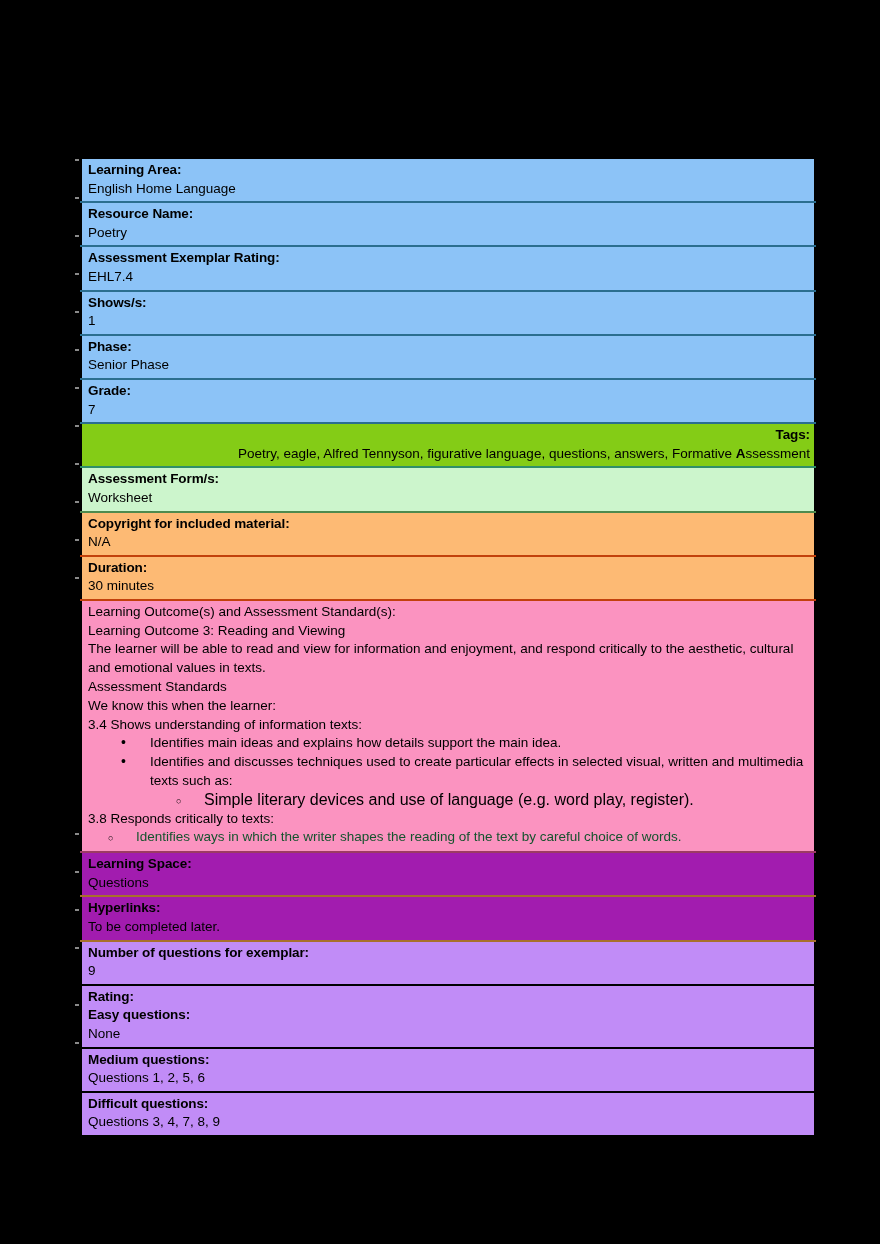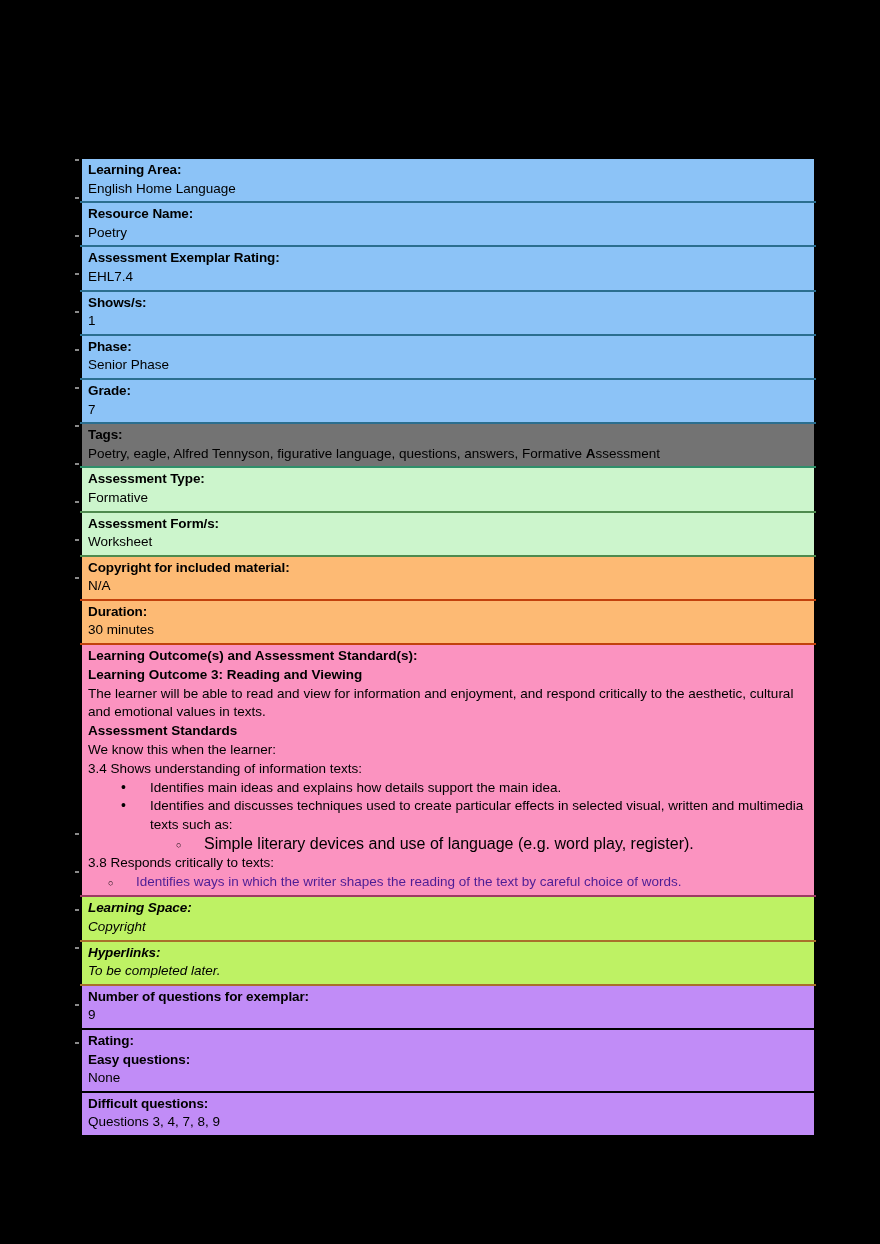--- a/index.html
+++ b/index.html
@@ -78,36 +78,36 @@
   }
   .val {
     font-weight: normal;
     font-size: 13.5px;
     line-height: 18.6px;
     display: block;
   }
 
   
   .band-blue   { background: #8cc3f7; border-bottom: 2px solid #2b6e8f; }
-  .band-cyan   { background: #737373; border-bottom: 2px solid #2f8f6a; }
+  .band-cyan   { background: #84cc16; border-bottom: 2px solid #2f8f6a; text-align: right; }
   .band-green  { background: #ccf5cc; border-bottom: 2px solid #4e8a4e; }
   .band-yellow { background: #fdba74; border-bottom: 2px solid #c2410c; }
   .band-pink   { background: #fb93c0; border-bottom: 2px solid #9c3b63; }
-  .band-orange { background: #bef264; border-bottom: 2px solid #a8702b; font-style: italic; }
+  .band-orange { background: #a21caf; border-bottom: 2px solid #a8702b; }
   .band-purple { background: #c18cf7; border-bottom: 2px solid #000000; margin-top: 28px; }
   .band-purple-last { background: #c18cf7; border-bottom: none; }
 
   
   .lo-body { padding: 2px 6px 4px 6px; }
   .lo-line {
     font-size: 13.5px;
     line-height: 18.8px;
     color: #000000;
   }
-  .lo-line.b { font-weight: bold; }
+  .lo-line.b { font-weight: normal; }
   .lo-para {
     font-size: 13.5px;
     line-height: 18.8px;
     color: #000000;
   }
 
   ul.lo-bullets {
     margin: 0;
     padding: 0;
     list-style: none;
@@ -140,21 +140,21 @@
     left: 88px;
     top: 1px;
     font-size: 9px;
     color: #000000;
   }
   li.lo-subbullet-2 {
     position: relative;
     padding-left: 48px;
     font-size: 13.5px;
     line-height: 18.8px;
-    color: #4c1d95;
+    color: #14532d;
   }
   li.lo-subbullet-2::before {
     content: "\25CB";
     position: absolute;
     left: 20px;
     top: 1px;
     font-size: 9px;
     color: #000000;
   }
 
@@ -247,28 +247,20 @@
 
         <tr>
           <td class="band-cyan">
             <div class="cell">
               <span class="lbl">Tags:</span>
               <span class="val nowrap-val"><span>Poetry, eagle, Alfred Tennyson, figurative language, questions, answers, Formative </span><b>A</b><span>ssessment</span></span>
             </div>
           </td>
         </tr>
 
-        <tr>
-          <td class="band-green">
-            <div class="cell">
-              <span class="lbl">Assessment Type:</span>
-              <span class="val">Formative</span>
-            </div>
-          </td>
-        </tr>
 
         <tr>
           <td class="band-green">
             <div class="cell">
               <span class="lbl">Assessment Form/s:</span>
               <span class="val">Worksheet</span>
             </div>
           </td>
         </tr>
 
@@ -309,21 +301,21 @@
                 <li class="lo-subbullet-2">Identifies ways in which the writer shapes the reading of the text by careful choice of words.</li>
               </ul>
             </div>
           </td>
         </tr>
 
         <tr>
           <td class="band-orange">
             <div class="cell">
               <span class="lbl">Learning Space:</span>
-              <span class="val">Copyright</span>
+              <span class="val">Questions</span>
             </div>
           </td>
         </tr>
 
         <tr>
           <td class="band-orange">
             <div class="cell">
               <span class="lbl">Hyperlinks:</span>
               <span class="val">To be completed later.</span>
             </div>
@@ -342,20 +334,28 @@
         <tr>
           <td class="band-purple">
             <div class="cell">
               <span class="lbl">Rating:</span>
               <span class="lbl">Easy questions:</span>
               <span class="val">None</span>
             </div>
           </td>
         </tr>
 
+        <tr>
+          <td class="band-purple">
+            <div class="cell">
+              <span class="lbl">Medium questions:</span>
+              <span class="val">Questions 1, 2, 5, 6</span>
+            </div>
+          </td>
+        </tr>
 
         <tr>
           <td class="band-purple-last">
             <div class="cell">
               <span class="lbl">Difficult questions:</span>
               <span class="val">Questions 3, 4, 7, 8, 9</span>
             </div>
           </td>
         </tr>
 

